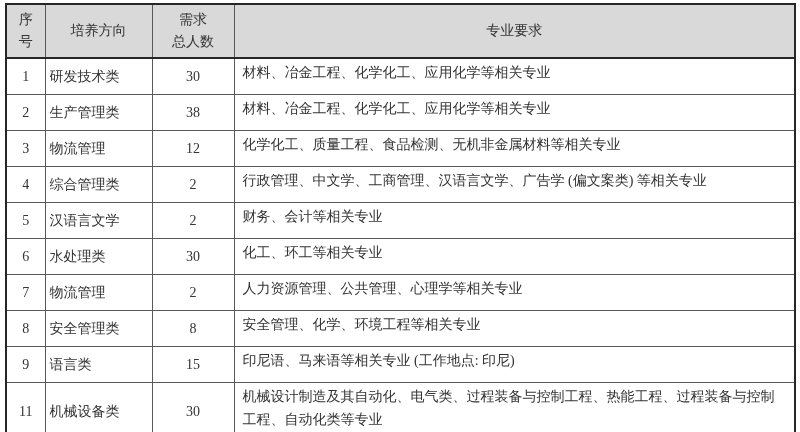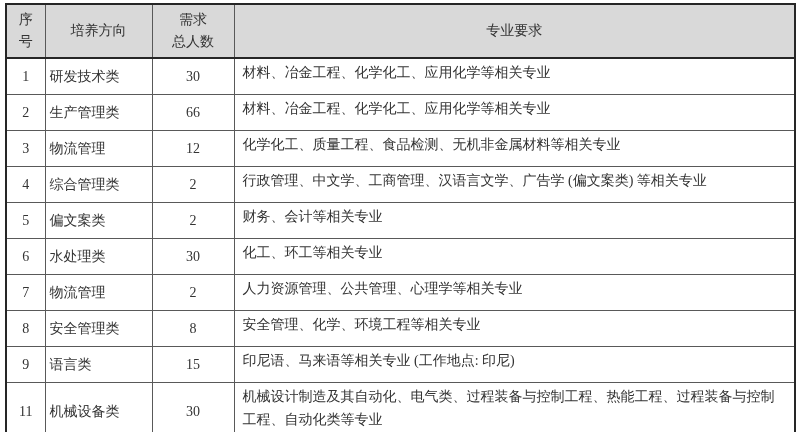--- a/index.html
+++ b/index.html
@@ -89,38 +89,38 @@
     <tbody>
       <tr>
         <td class="cell-no">1</td>
         <td class="cell-dir">研发技术类</td>
         <td class="cell-count">30</td>
         <td class="cell-req">材料、冶金工程、化学化工、应用化学等相关专业</td>
       </tr>
       <tr>
         <td class="cell-no">2</td>
         <td class="cell-dir">生产管理类</td>
-        <td class="cell-count">66</td>
+        <td class="cell-count">38</td>
         <td class="cell-req">材料、冶金工程、化学化工、应用化学等相关专业</td>
       </tr>
       <tr>
         <td class="cell-no">3</td>
         <td class="cell-dir">物流管理</td>
         <td class="cell-count">12</td>
         <td class="cell-req">化学化工、质量工程、食品检测、无机非金属材料等相关专业</td>
       </tr>
       <tr>
         <td class="cell-no">4</td>
         <td class="cell-dir">综合管理类</td>
         <td class="cell-count">2</td>
         <td class="cell-req">行政管理、中文学、工商管理、汉语言文学、广告学 (偏文案类) 等相关专业</td>
       </tr>
       <tr>
         <td class="cell-no">5</td>
-        <td class="cell-dir">偏文案类</td>
+        <td class="cell-dir">汉语言文学</td>
         <td class="cell-count">2</td>
         <td class="cell-req">财务、会计等相关专业</td>
       </tr>
       <tr>
         <td class="cell-no">6</td>
         <td class="cell-dir">水处理类</td>
         <td class="cell-count">30</td>
         <td class="cell-req">化工、环工等相关专业</td>
       </tr>
       <tr>

